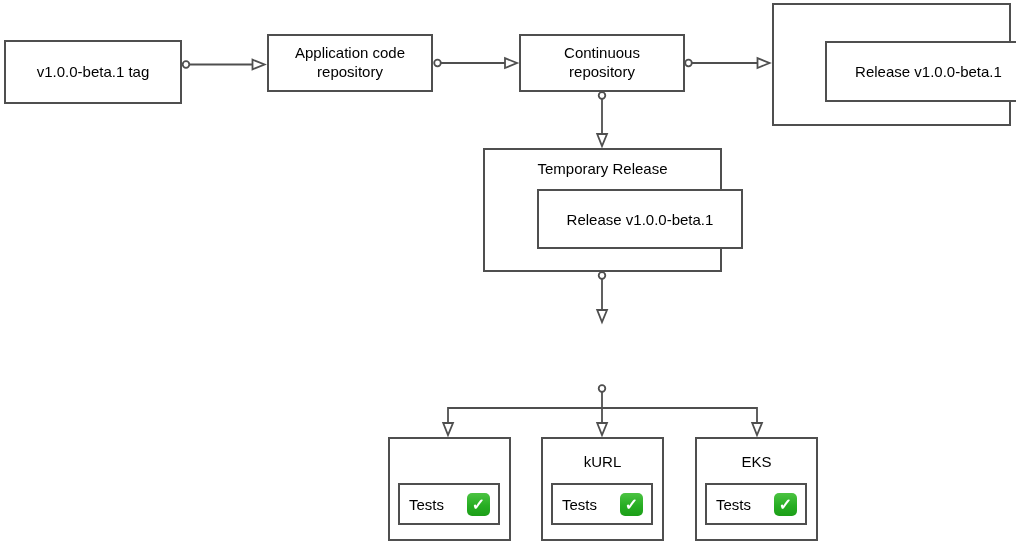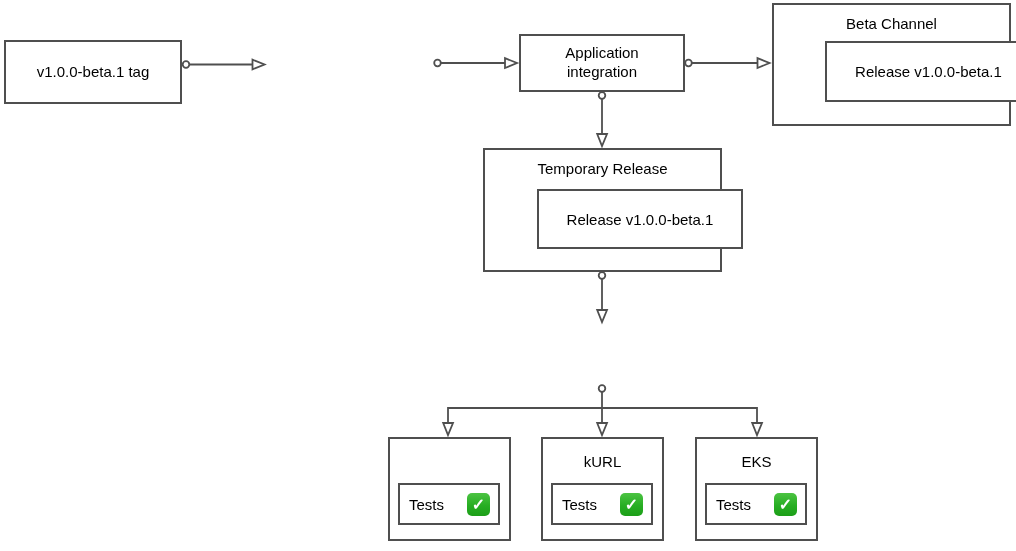--- a/index.html
+++ b/index.html
@@ -130,27 +130,29 @@
       <polygon points="597.2,423 607,423 602,435" fill="#ffffff"></polygon>
       <polygon points="752.2,423 762,423 757,435" fill="#ffffff"></polygon>
       <circle cx="602" cy="388.5" r="3.3" fill="#ffffff"></circle>
     </g>
   </svg>
 
   <div class="box leaf" style="left:4px; top:40px; width:178px; height:64px;">
     <span>v1.0.0-beta.1 tag</span>
   </div>
 
+  <div class="box leaf" style="left:267px; top:34px; width:166px; height:58px;">
+    <span class="wrap-narrow">Application code repository</span>
+  </div>
 
   <div class="box leaf" style="left:519px; top:34px; width:166px; height:58px;">
-    <span class="wrap-ci">Application integration</span>
+    <span class="wrap-ci">Continuous repository</span>
   </div>
 
   <div class="box" style="left:772px; top:3px; width:239px; height:123px;">
-    <div class="container-title channel-title">Beta Channel</div>
     <div class="release-box" style="left:14px; top:36px; width:207px; height:61px;">
       <span>Release v1.0.0-beta.1</span>
     </div>
   </div>
 
   <div class="box" style="left:483px; top:148px; width:239px; height:124px;">
     <div class="container-title channel-title">Temporary Release</div>
     <div class="release-box" style="left:15px; top:39px; width:206px; height:60px;">
       <span>Release v1.0.0-beta.1</span>
     </div>

